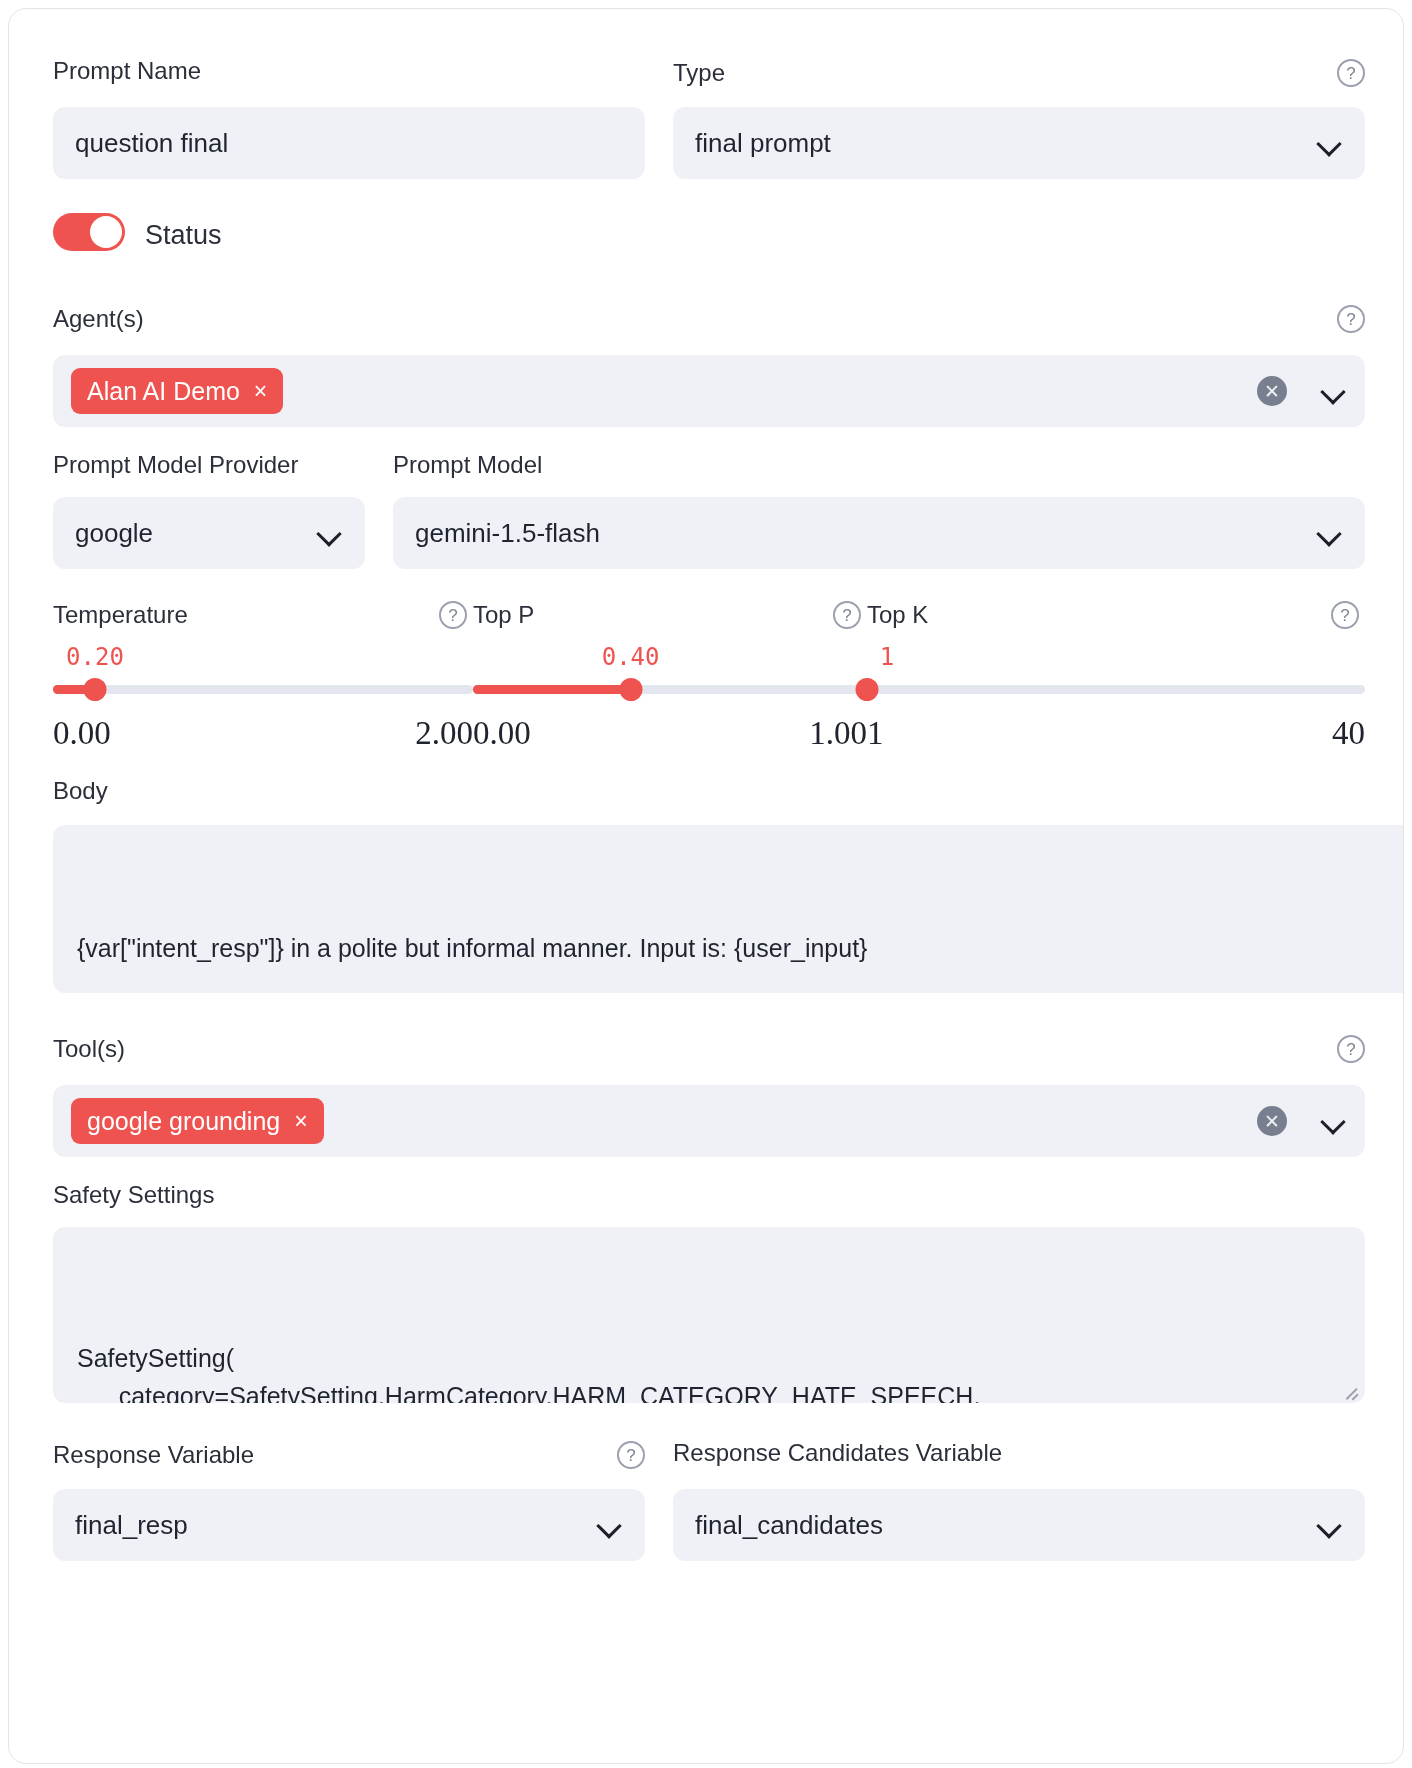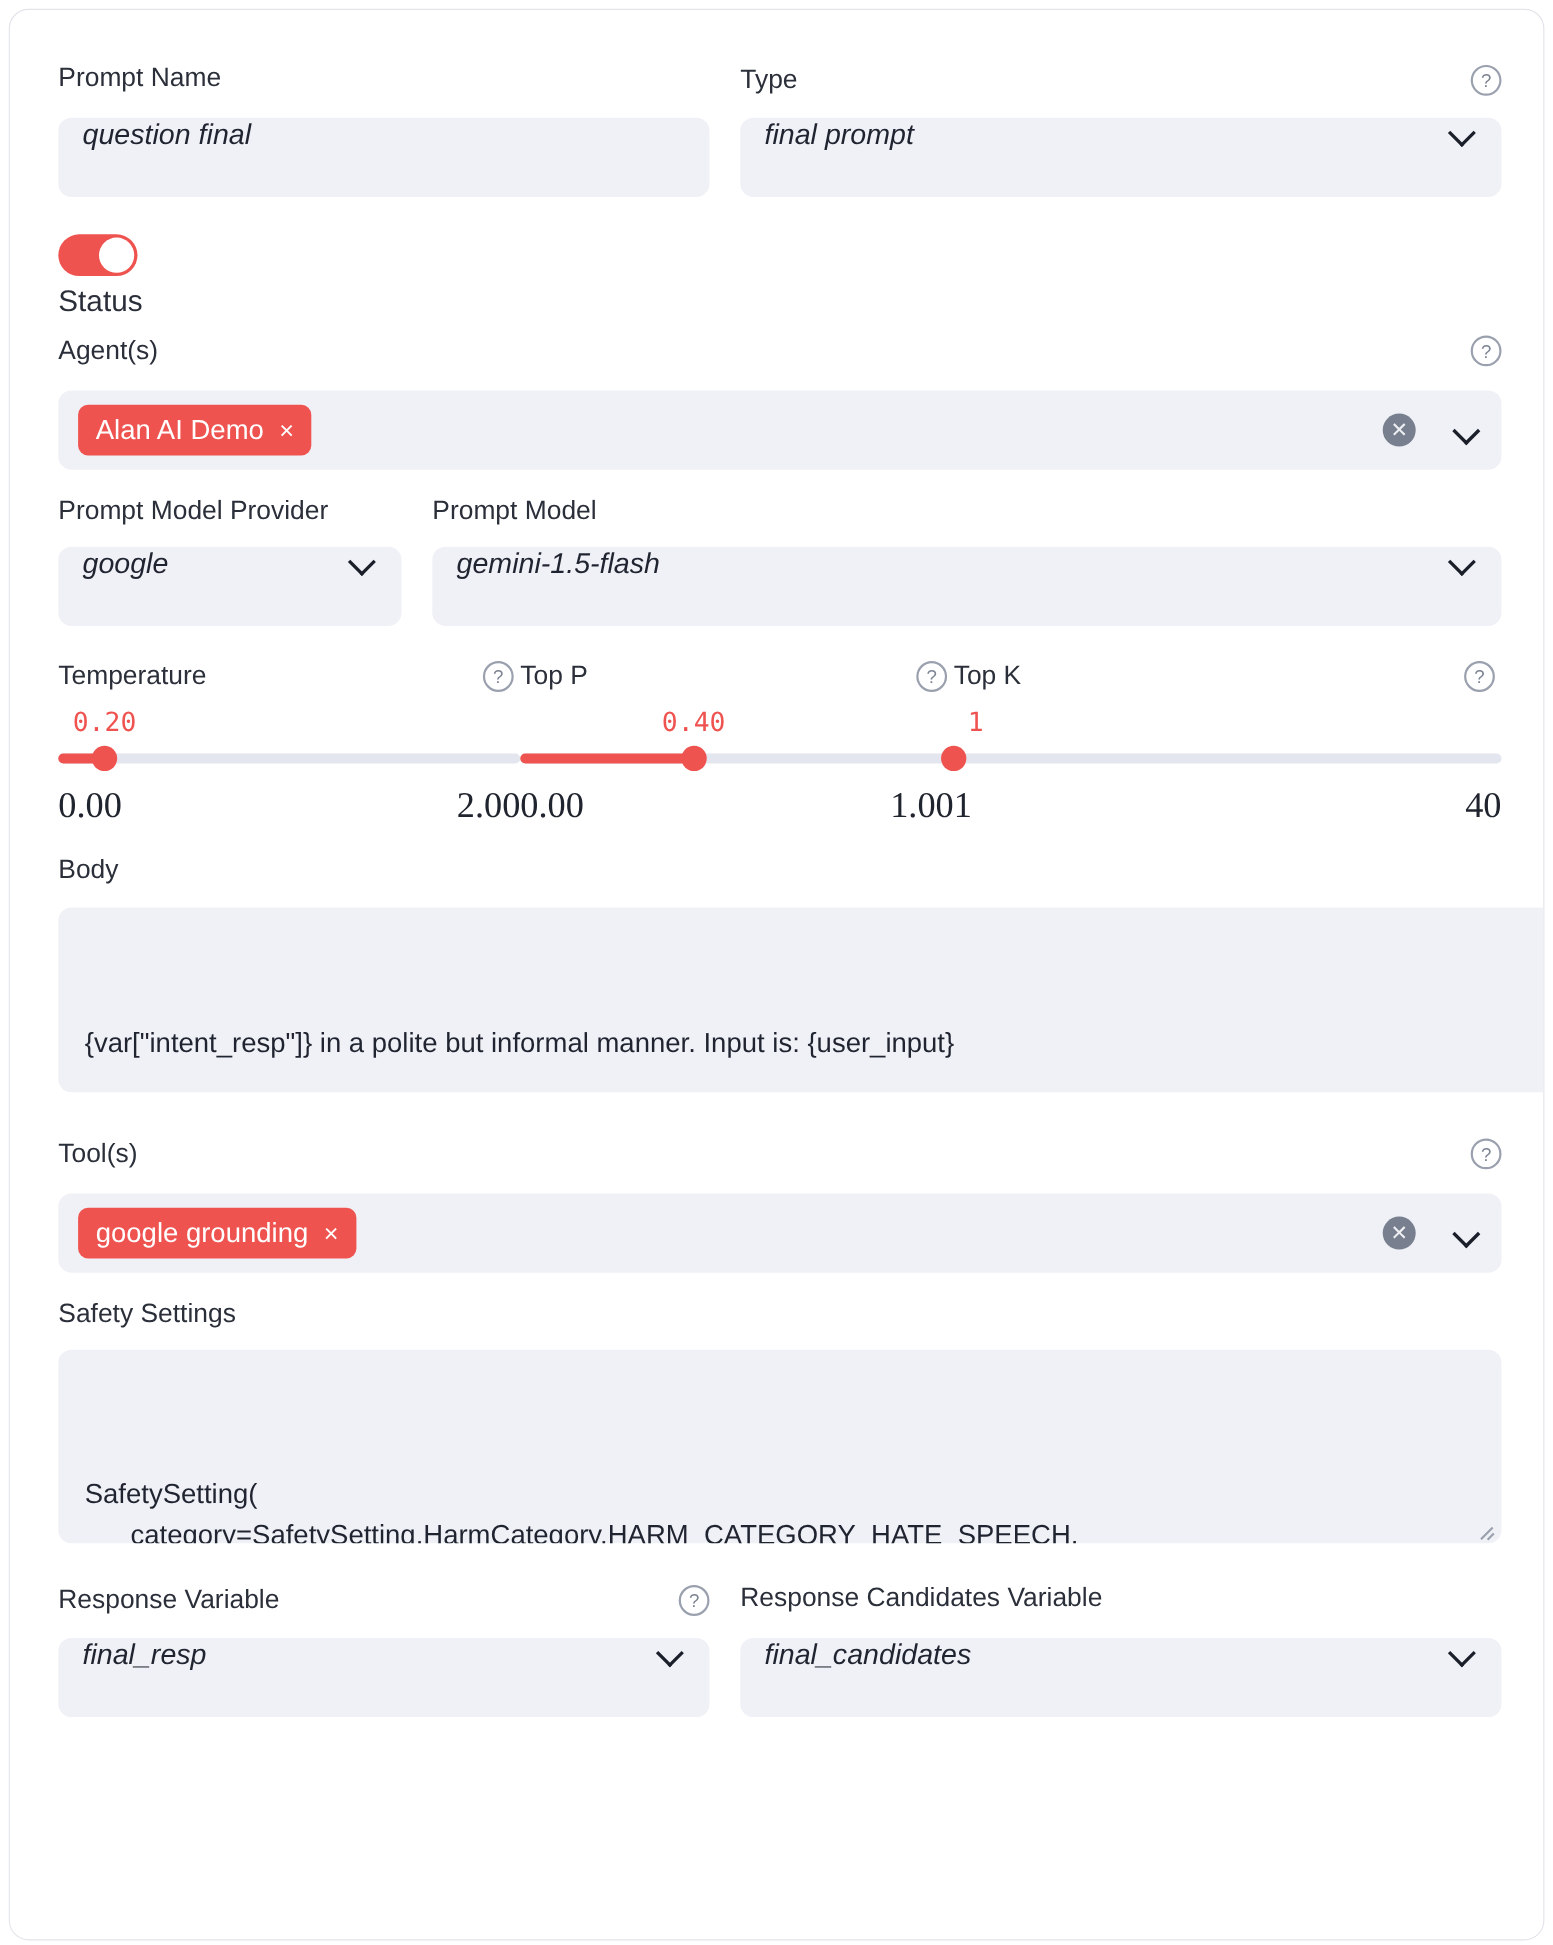--- a/index.html
+++ b/index.html
@@ -52,26 +52,25 @@
     cursor: pointer;
     flex: 0 0 auto;
   }
 
   
   .field {
     background: #eff1f6;
     border-radius: 12px;
     height: 72px;
     display: flex;
-    align-items: flex-start;
+    align-items: center;
     padding: 0 22px;
     font-size: 26px;
     color: #1f2430;
     position: relative;
-    font-style: italic;
   }
   .field .val { flex: 1 1 auto; overflow: hidden; white-space: nowrap; }
 
   .chev {
     flex: 0 0 auto;
     width: 26px; height: 26px;
     position: relative;
   }
   .chev::before {
     content: "";
@@ -88,21 +87,21 @@
   .col-a { width: 592px; }
   .col-b { flex: 1 1 auto; }
 
   .lblrow {
     display: flex;
     align-items: center;
     justify-content: space-between;
   }
 
   
-  .toggle-wrap { display: flex; align-items: flex-start; gap: 8px; flex-direction: column; }
+  .toggle-wrap { display: flex; align-items: flex-end; gap: 20px; }
   .toggle {
     width: 72px; height: 38px;
     background: #ef5350;
     border-radius: 19px;
     position: relative;
     cursor: pointer;
     flex: 0 0 auto;
   }
   .toggle::after {
     content: "";

